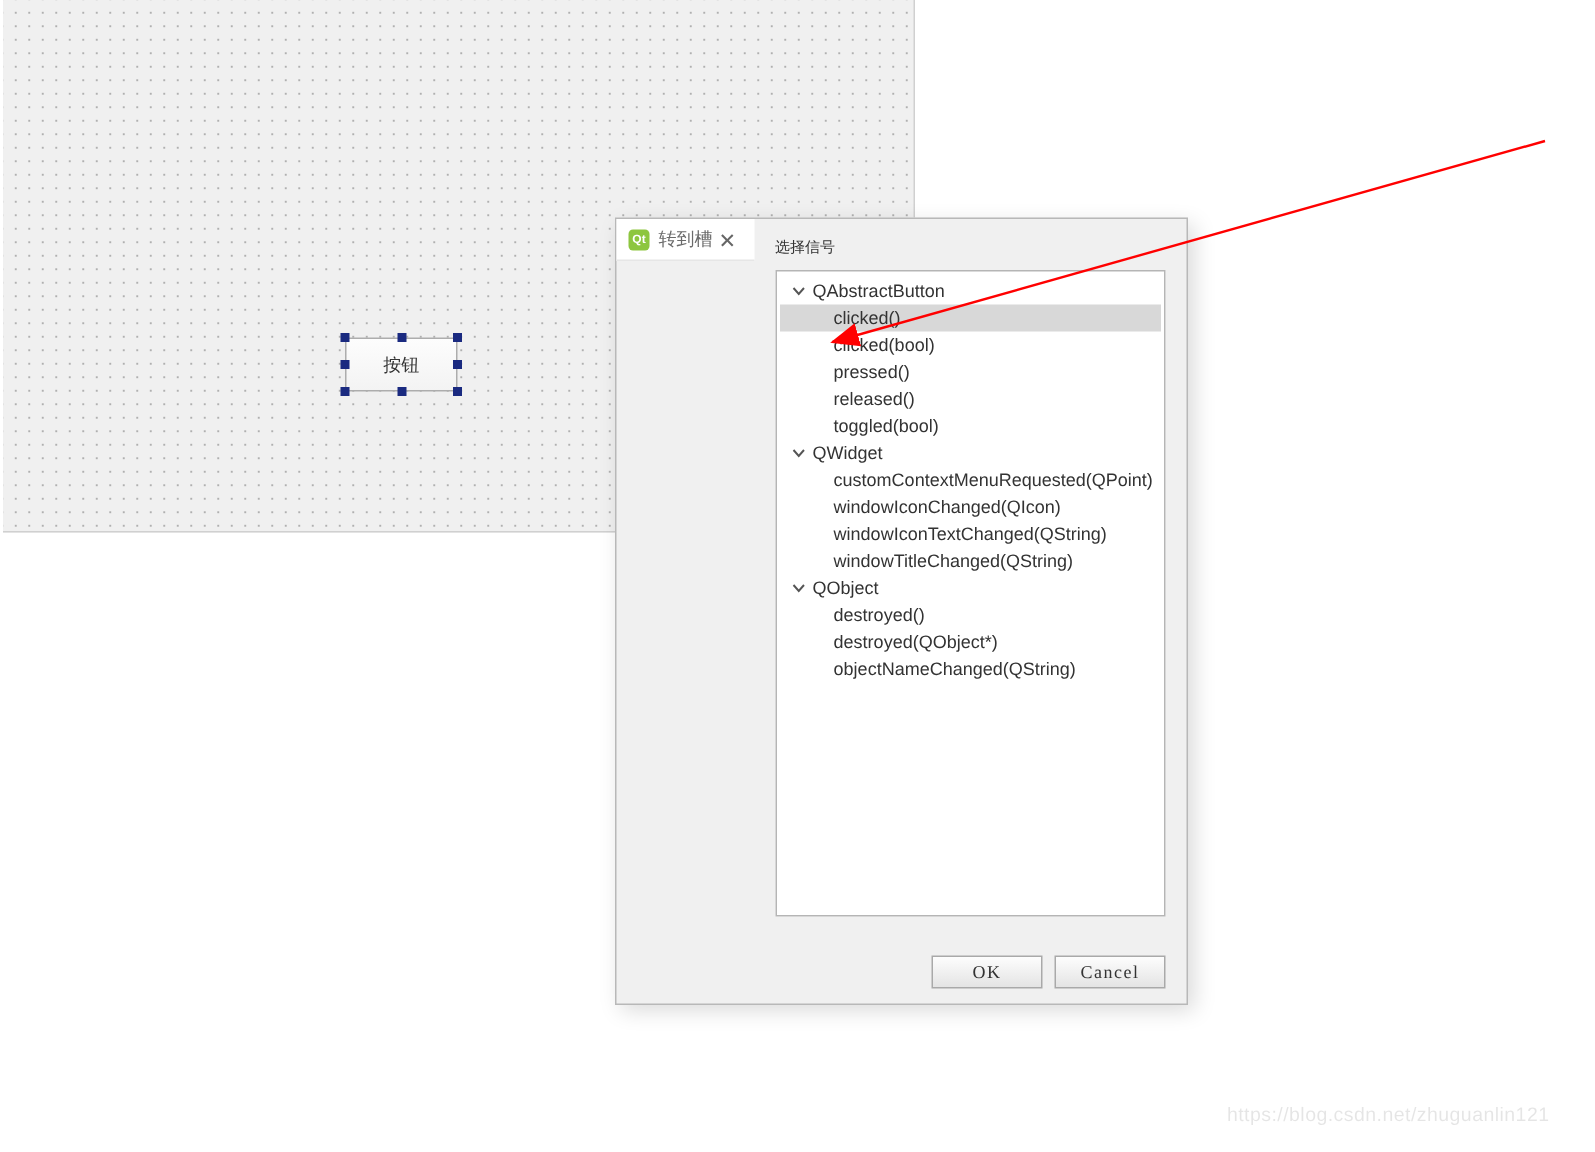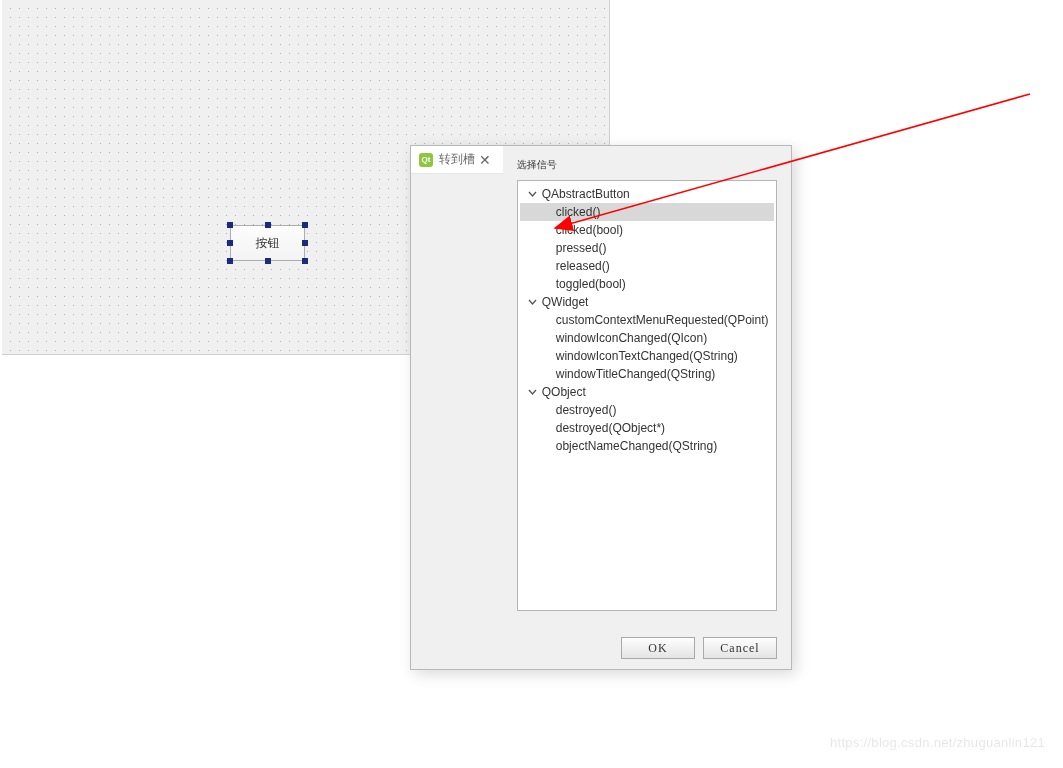--- a/index.html
+++ b/index.html
@@ -156,21 +156,21 @@
     display: flex;
     align-items: center;
     justify-content: center;
     cursor: pointer;
   }
 
   .arrow-svg { position:absolute; left:0; top:0; pointer-events:none; }
 
   .watermark {
     position: absolute;
-    right: 18px;
+    right: 30px;
     bottom: 18px;
     font-size: 13px;
     color: rgba(0,0,0,0.10);
     letter-spacing: 0.3px;
   }
 </style>
 </head>
 <body>
 
 <div class="designer-canvas">

